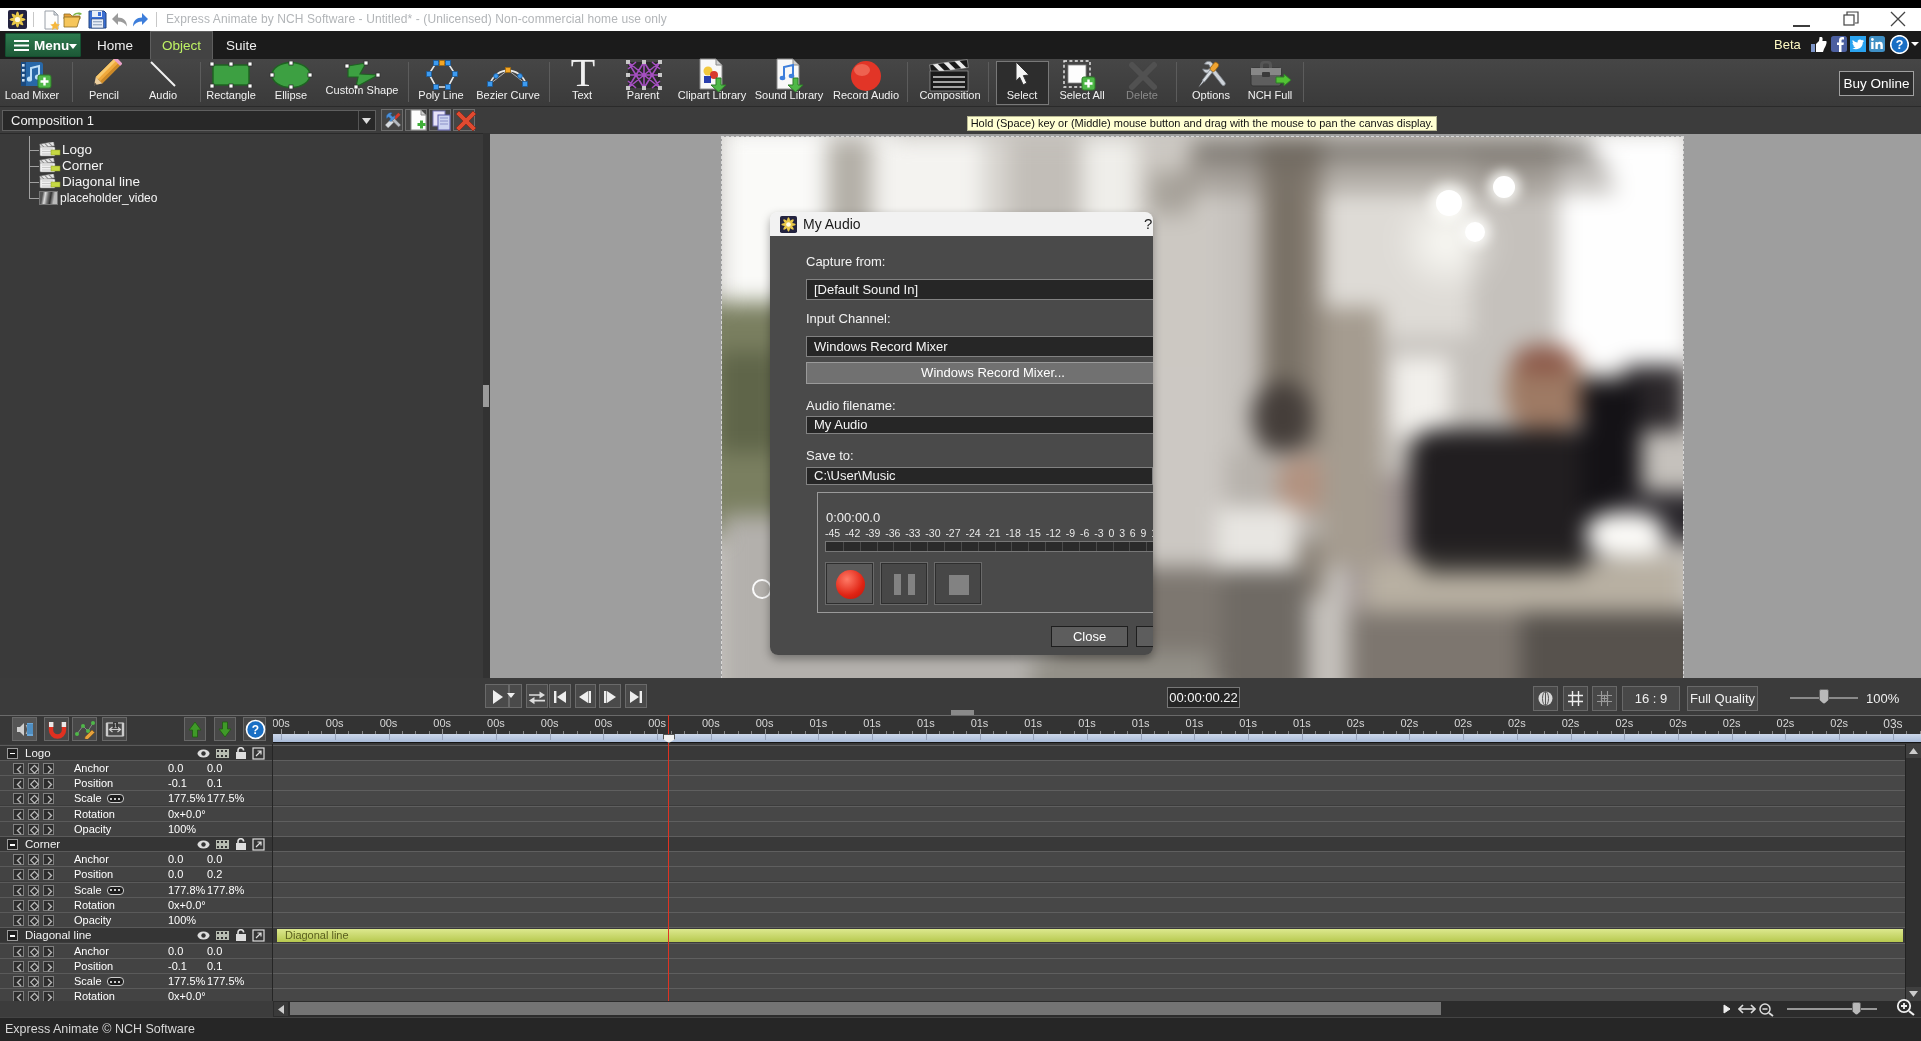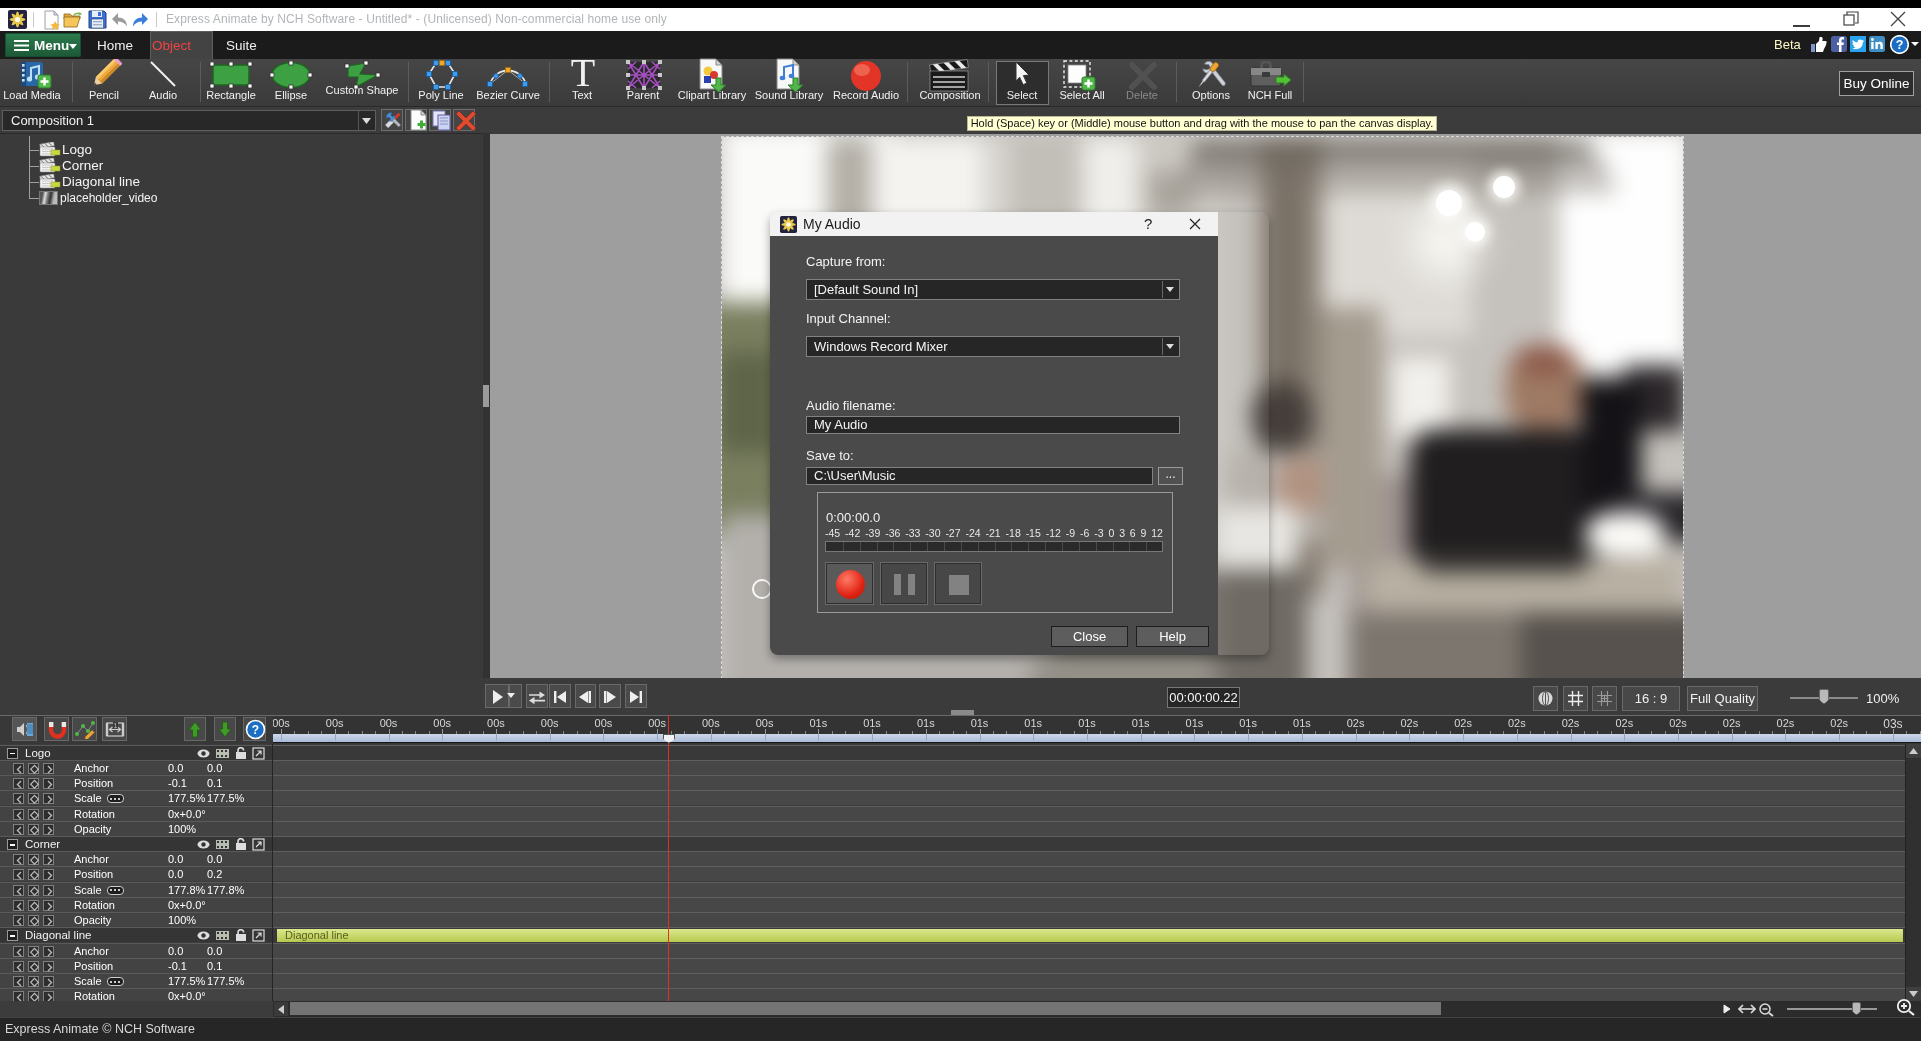--- a/index.html
+++ b/index.html
@@ -64,21 +64,21 @@
 </div>
 
 <div class="a" style="left:0;top:31px;width:1921px;height:28px;background:#1b1b1b;">
   <div class="a" style="left:5px;top:2px;width:76px;height:24px;background:linear-gradient(#2d7a4e,#1d5937);border:1px solid #145030;border-radius:1px;">
     <div class="a" style="left:8px;top:6px;width:15px;height:2.2px;background:#fff;box-shadow:0 4.5px 0 #fff,0 9px 0 #fff;"></div>
     <div class="a" style="left:28px;top:4px;color:#fff;font-size:13.5px;font-weight:bold;">Menu</div>
     <div class="a" style="left:63px;top:10px;width:0;height:0;border-left:4.5px solid transparent;border-right:4.5px solid transparent;border-top:5px solid #fff;"></div>
   </div>
   <div class="a" style="left:150px;top:0;width:63px;height:28px;background:#434343;border:1px solid #5e5e5e;border-bottom:none;"></div>
   <div class="a" style="left:97px;top:7px;color:#f0f0f0;font-size:13.5px;">Home</div>
-  <div class="a" style="left:152px;top:7px;color:#ef4444;font-size:13.5px;">Object</div>
+  <div class="a" style="left:162px;top:7px;color:#bef264;font-size:13.5px;">Object</div>
   <div class="a" style="left:226px;top:7px;color:#f0f0f0;font-size:13.5px;">Suite</div>
   <div class="a" style="left:1774px;top:6px;color:#fef9c3;font-size:13px;">Beta</div>
   <svg style="left:1810px;top:5px;" width="17" height="17" viewBox="0 0 17 17">
     <rect x="1" y="8" width="4" height="8" fill="#7d95c8"></rect>
     <path d="M6 16V8l3-3 .6-4h1.8c1 0 1.6 1.6 1 4H16c1 0 1 3-2 8l-1 3z" fill="#fff"></path>
   </svg>
   <svg style="left:1831px;top:5px;" width="16" height="16" viewBox="0 0 16 16">
     <rect width="16" height="16" rx="2.5" fill="#4c5fa0"></rect>
     <path d="M10.5 16V9h2l.4-2.6h-2.4V4.8c0-.8.3-1.3 1.3-1.3h1.2V1.2C12.8 1.1 12 1 11.2 1 9.2 1 8 2.2 8 4.4v2H6V9h2v7z" fill="#fff"></path>
   </svg>
@@ -103,21 +103,21 @@
 </div>
 <div class="sep" style="left:72px;"></div>
 <div class="sep" style="left:200px;"></div>
 <div class="sep" style="left:408px;"></div>
 <div class="sep" style="left:549px;"></div>
 <div class="sep" style="left:907px;"></div>
 <div class="sep" style="left:988px;"></div>
 <div class="sep" style="left:1176px;"></div>
 <div class="sep" style="left:1303px;"></div>
 <div class="a" style="left:996px;top:61px;width:53px;height:44px;background:#2d2d2d;border:1px solid #787878;"></div>
-<div class="lbl" style="left:32px;top:89px;">Load Media</div>
+<div class="lbl" style="left:32px;top:89px;">Load Mixer</div>
 <div class="lbl" style="left:104px;top:89px;">Pencil</div>
 <div class="lbl" style="left:163px;top:89px;">Audio</div>
 <div class="lbl" style="left:231px;top:89px;">Rectangle</div>
 <div class="lbl" style="left:291px;top:89px;">Ellipse</div>
 <div class="lbl" style="left:362px;top:84px;">Custom Shape</div>
 <div class="lbl" style="left:441px;top:89px;">Poly Line</div>
 <div class="lbl" style="left:508px;top:89px;">Bezier Curve</div>
 <div class="lbl" style="left:582px;top:89px;">Text</div>
 <div class="lbl" style="left:643px;top:89px;">Parent</div>
 <div class="lbl" style="left:712px;top:89px;">Clipart Library</div>
@@ -451,21 +451,21 @@
     <div class="a" style="left:495px;top:56px;width:420px;height:9px;background:#6e675f;"></div>
     <div class="a" style="left:492px;top:76px;width:430px;height:7px;background:#7d766d;"></div>
     <div class="a" style="left:630px;top:200px;width:60px;height:260px;background:#a59c90;"></div>
   </div>
   <div class="a" style="left:714px;top:53px;width:26px;height:26px;border-radius:50%;background:#fff;box-shadow:0 0 14px 6px rgba(255,255,252,.85);"></div>
   <div class="a" style="left:771px;top:39px;width:22px;height:22px;border-radius:50%;background:#fff;box-shadow:0 0 12px 5px rgba(255,255,252,.85);"></div>
   <div class="a" style="left:743px;top:85px;width:20px;height:20px;border-radius:50%;background:#fff;box-shadow:0 0 12px 5px rgba(255,255,252,.8);"></div>
 </div>
 <div class="a" style="left:752px;top:579px;width:20px;height:20px;border-radius:50%;border:2px solid #fafafa;"></div>
 
-<div class="a" style="left:770px;top:212px;width:499px;height:443px;border-radius:8px;overflow:hidden;box-shadow:0 4px 10px rgba(0,0,0,.35);">
+<div class="a" style="left:770px;top:212px;width:383px;height:443px;border-radius:8px;overflow:hidden;box-shadow:0 4px 10px rgba(0,0,0,.35);">
   <div class="a" style="left:0;top:0;width:448px;height:24px;background:#f2f2f2;">
     <svg style="left:10px;top:4px;" width="17" height="17" viewBox="0 0 19 19">
       <rect x="0" y="0" width="19" height="19" rx="2" fill="#23233f"></rect>
       <g transform="translate(9.5,9.5)">
         <g fill="#e8c84a">
             <ellipse rx="2.1" ry="8"></ellipse>
             <ellipse rx="2.1" ry="8" transform="rotate(45)"></ellipse>
             <ellipse rx="2.1" ry="8" transform="rotate(90)"></ellipse>
             <ellipse rx="2.1" ry="8" transform="rotate(135)"></ellipse>
           </g>
@@ -476,20 +476,21 @@
     <div class="a" style="left:374px;top:3px;color:#222;font-size:15px;">?</div>
     <svg style="left:419px;top:6px;" width="12" height="12" viewBox="0 0 12 12">
         <path d="M1 1l10 10M11 1L1 11" stroke="#222" stroke-width="1.2"></path>
       </svg>
   </div>
   <div class="a" style="left:0;top:24px;width:448px;height:419px;background:#4a4a4a;"></div>
   <div class="a dlb" style="left:36px;top:42px;">Capture from:</div>
   <div class="dd a" style="left:36px;top:67px;width:374px;height:21px;"><span>[Default Sound In]</span></div>
   <div class="a dlb" style="left:36px;top:99px;">Input Channel:</div>
   <div class="dd a" style="left:36px;top:124px;width:374px;height:21px;"><span>Windows Record Mixer</span></div>
+  <div class="a" style="left:36px;top:150px;width:374px;height:22px;background:#717171;border:1px solid #9a9a9a;color:#fff;font-size:13px;text-align:center;line-height:20px;">Windows Record Mixer...</div>
   <div class="a dlb" style="left:36px;top:186px;">Audio filename:</div>
   <div class="a inp" style="left:36px;top:204px;width:374px;height:18px;">My Audio</div>
   <div class="a dlb" style="left:36px;top:236px;">Save to:</div>
   <div class="a inp" style="left:36px;top:255px;width:347px;height:18px;">C:\User\Music</div>
   <div class="a" style="left:388px;top:255px;width:25px;height:18px;background:#505050;border:1px solid #999;color:#eee;font-size:12px;text-align:center;line-height:12px;">...</div>
   <div class="a" style="left:47px;top:280px;width:356px;height:121px;border:1px solid #9a9a9a;"></div>
   <div class="a" style="left:56px;top:298px;color:#f0f0f0;font-size:13px;">0:00:00.0</div>
   <div class="a" style="left:55px;top:315px;width:338px;color:#e8e8e8;font-size:10.5px;display:flex;justify-content:space-between;">
       <span>-45</span>
       <span>-42</span>

